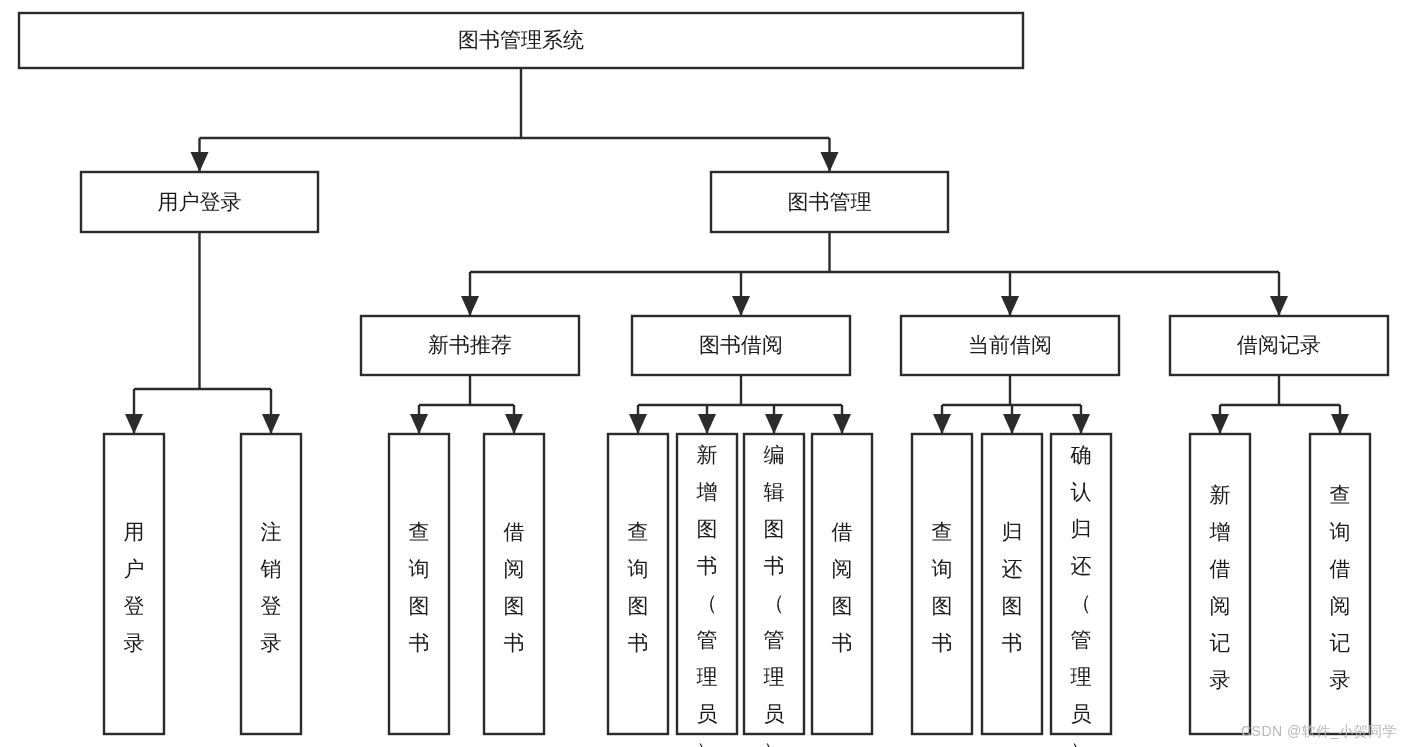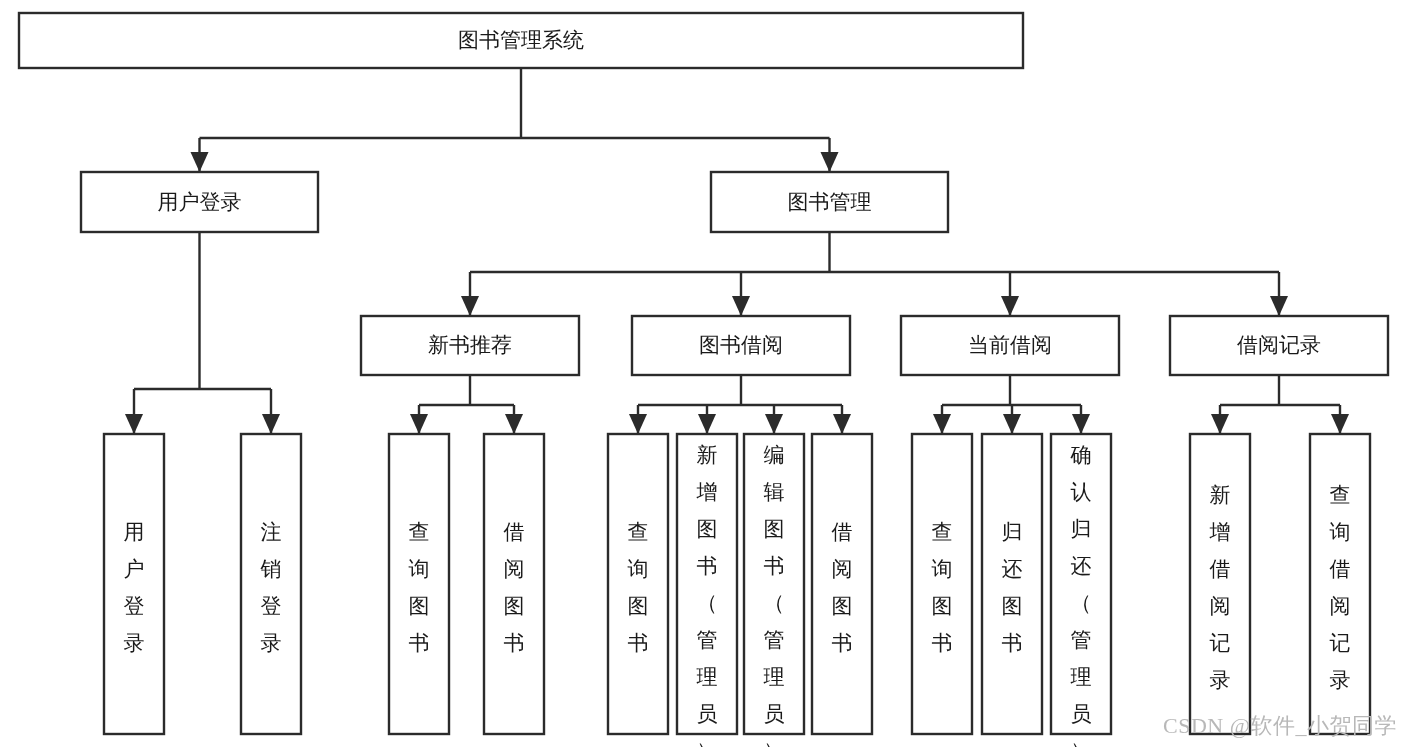--- a/index.html
+++ b/index.html
@@ -50,22 +50,22 @@
   .node-label-vertical {
     font-family: "Liberation Sans", "DejaVu Sans", sans-serif;
     fill: #1a1a1a;
     font-size: 21px;
     text-anchor: middle;
   }
   .watermark {
     position: absolute;
     right: 8px;
     bottom: 6px;
-    font-family: Liberation Serif, serif;
-    font-size: 22px;
+    font-family: Liberation Sans, sans-serif;
+    font-size: 14px;
     color: #b8b8b8;
     letter-spacing: 0.5px;
     white-space: nowrap;
     user-select: none;
   }
 </style>
 </head>
 <body>
 
 <div id="diagram-root">

